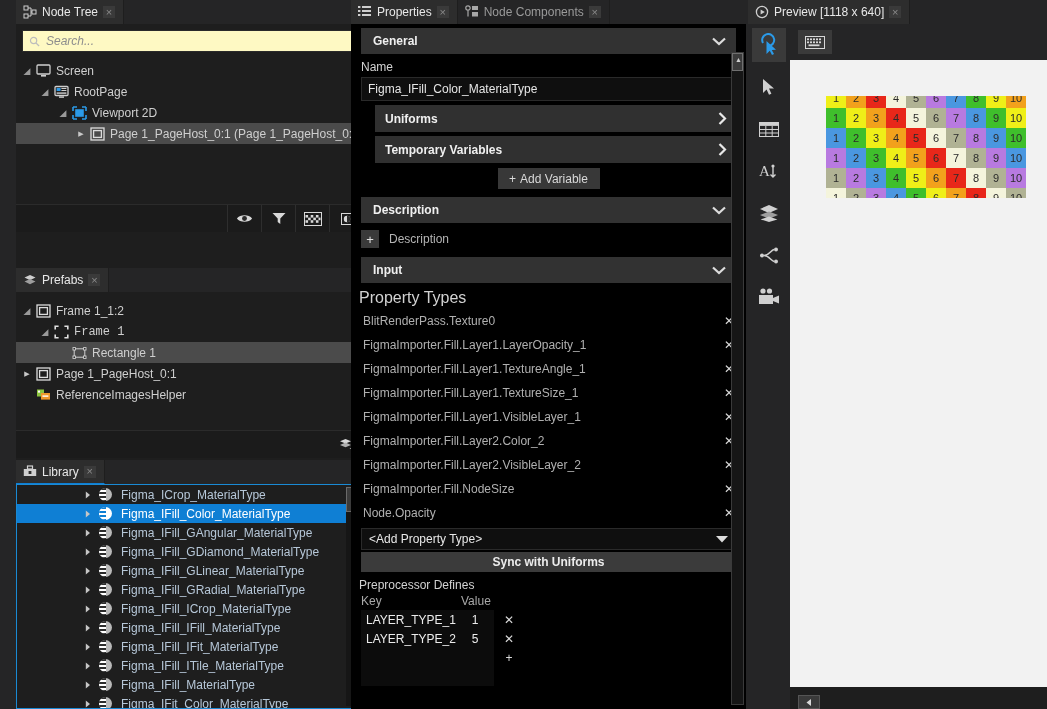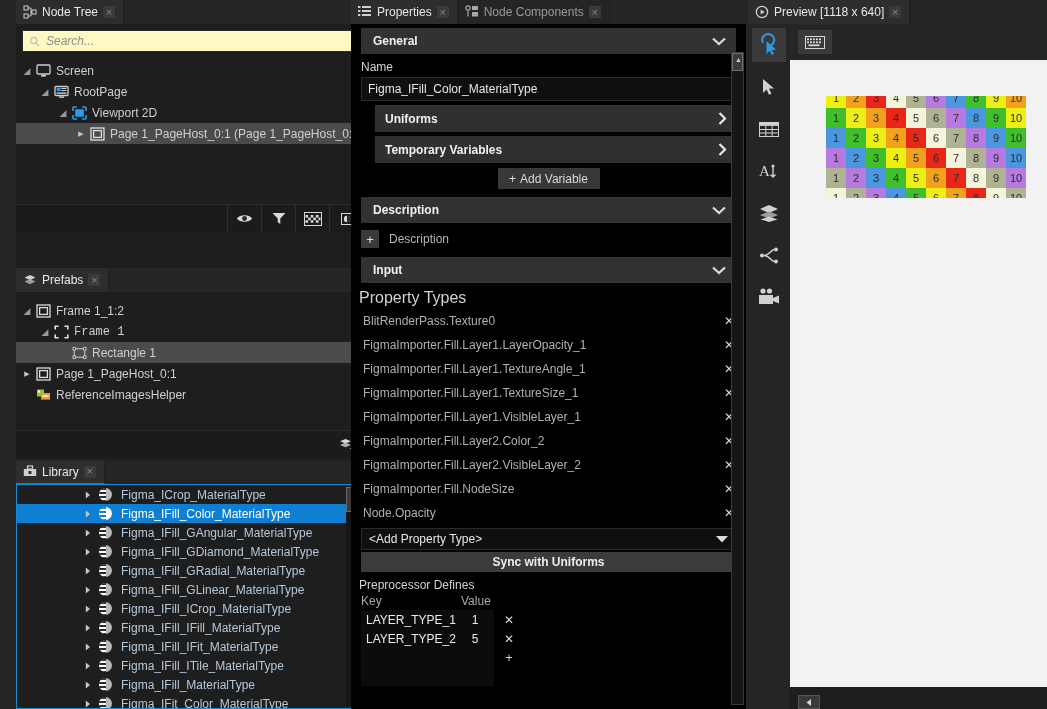--- a/index.html
+++ b/index.html
@@ -401,30 +401,30 @@
               <span class="sphere"></span>
               <span>Figma_IFill_GDiamond_MaterialType</span>
             </div>
             <div class="lrow">
               <span class="larrow">
                 <svg width="6" height="8" viewBox="0 0 6 8">
                   <path d="M0.8 0.6 L5 4 L0.8 7.4 Z" fill="currentColor"></path>
                 </svg>
               </span>
               <span class="sphere"></span>
+              <span>Figma_IFill_GLinear_MaterialType</span>
+            </div>
+            <div class="lrow">
+              <span class="larrow">
+                <svg width="6" height="8" viewBox="0 0 6 8">
+                  <path d="M0.8 0.6 L5 4 L0.8 7.4 Z" fill="currentColor"></path>
+                </svg>
+              </span>
+              <span class="sphere"></span>
               <span>Figma_IFill_GRadial_MaterialType</span>
-            </div>
-            <div class="lrow">
-              <span class="larrow">
-                <svg width="6" height="8" viewBox="0 0 6 8">
-                  <path d="M0.8 0.6 L5 4 L0.8 7.4 Z" fill="currentColor"></path>
-                </svg>
-              </span>
-              <span class="sphere"></span>
-              <span>Figma_IFill_GLinear_MaterialType</span>
             </div>
             <div class="lrow">
               <span class="larrow">
                 <svg width="6" height="8" viewBox="0 0 6 8">
                   <path d="M0.8 0.6 L5 4 L0.8 7.4 Z" fill="currentColor"></path>
                 </svg>
               </span>
               <span class="sphere"></span>
               <span>Figma_IFill_ICrop_MaterialType</span>
             </div>

